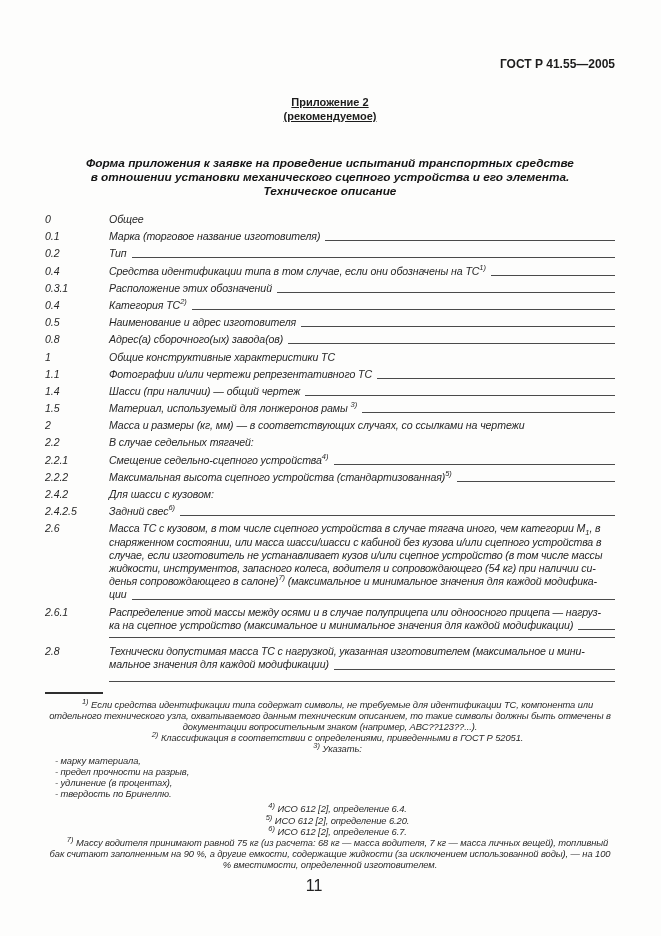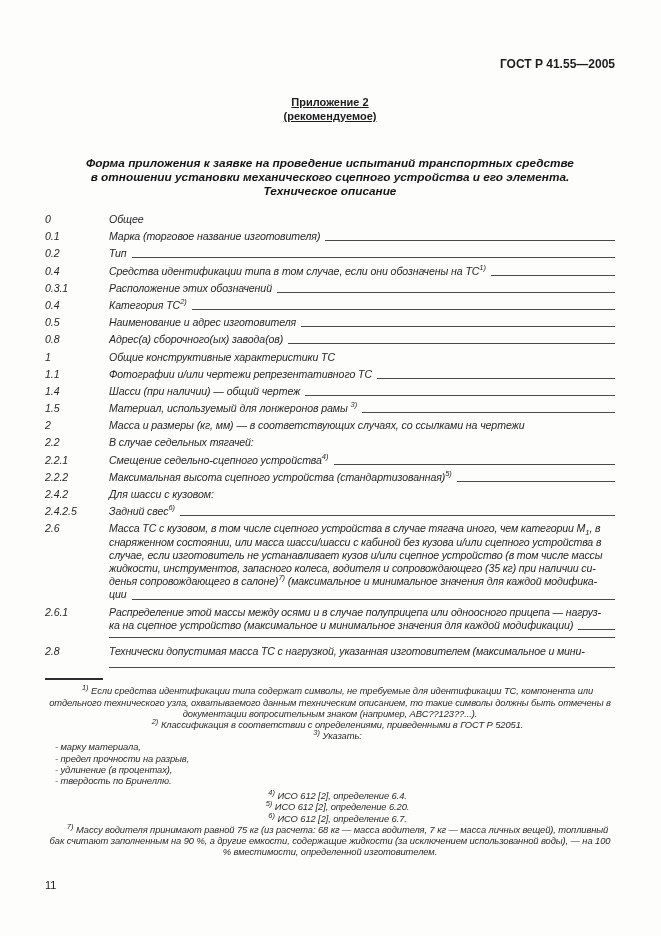--- a/index.html
+++ b/index.html
@@ -79,24 +79,24 @@
     font-style:italic;
     font-size:9.4px;
     line-height:11.2px;
     letter-spacing:-0.1px;
     color:#2a2a2a;
   }
   .fnp { text-indent:15px; margin:0;text-align:center; }
   .fn-list { margin:0 0 4px 10px; }
   .fn-list .li { text-indent:0; }
   .page-num {
-    margin-top:22px;
-    text-align:left;
+    margin-top:6px;
+    text-align:center;
     padding-right:32px;
-    font-size:11px;
+    font-size:16px;
     font-style:normal;
     color:#222;
   }
 </style>
 </head>
 <body>
 
 <div class="sheet">
 
   <div class="doc-code">ГОСТ Р 41.55—2005</div>
@@ -216,21 +216,21 @@
       <span class="itext"><span>Задний свес</span><sup>6)</sup></span>
       <span class="fill"></span>
     </div>
 
     <div class="frow">
       <span class="num">2.6</span>
       <div class="para">
         <div class="pline"><span>Масса ТС с кузовом, в том числе сцепного устройства в случае тягача иного, чем категории М</span><sub>1</sub><span>, в</span></div>
         <div class="pline">снаряженном состоянии, или масса шасси/шасси с кабиной без кузова и/или сцепного устройства в</div>
         <div class="pline">случае, если изготовитель не устанавливает кузов и/или сцепное устройство (в том числе массы</div>
-        <div class="pline">жидкости, инструментов, запасного колеса, водителя и сопровождающего (35 кг) при наличии си-</div>
+        <div class="pline">жидкости, инструментов, запасного колеса, водителя и сопровождающего (54 кг) при наличии си-</div>
         <div class="pline"><span>денья сопровождающего в салоне)</span><sup>7)</sup><span> (максимальное и минимальное значения для каждой модифика-</span></div>
         <div class="ptail">
             <span class="pt">ции</span>
             <span class="fill"></span>
           </div>
       </div>
     </div>
 
     <div class="frow" style="margin-top:2px;">
       <span class="num">2.6.1</span>
@@ -245,20 +245,24 @@
 
     <div class="cont-row">
       <span class="sp"></span>
       <span class="fill" style="margin-left:0;"></span>
     </div>
 
     <div class="frow" style="">
       <span class="num">2.8</span>
       <div class="para">
         <div class="pline">Технически допустимая масса ТС с нагрузкой, указанная изготовителем (максимальное и мини-</div>
+        <div class="ptail">
+            <span class="pt">мальное значения для каждой модификации)</span>
+            <span class="fill"></span>
+          </div>
       </div>
     </div>
 
     <div class="cont-row" style="margin-top:9px;">
       <span class="sp"></span>
       <span class="fill" style="margin-left:0;"></span>
     </div>
 
   </div>
 

